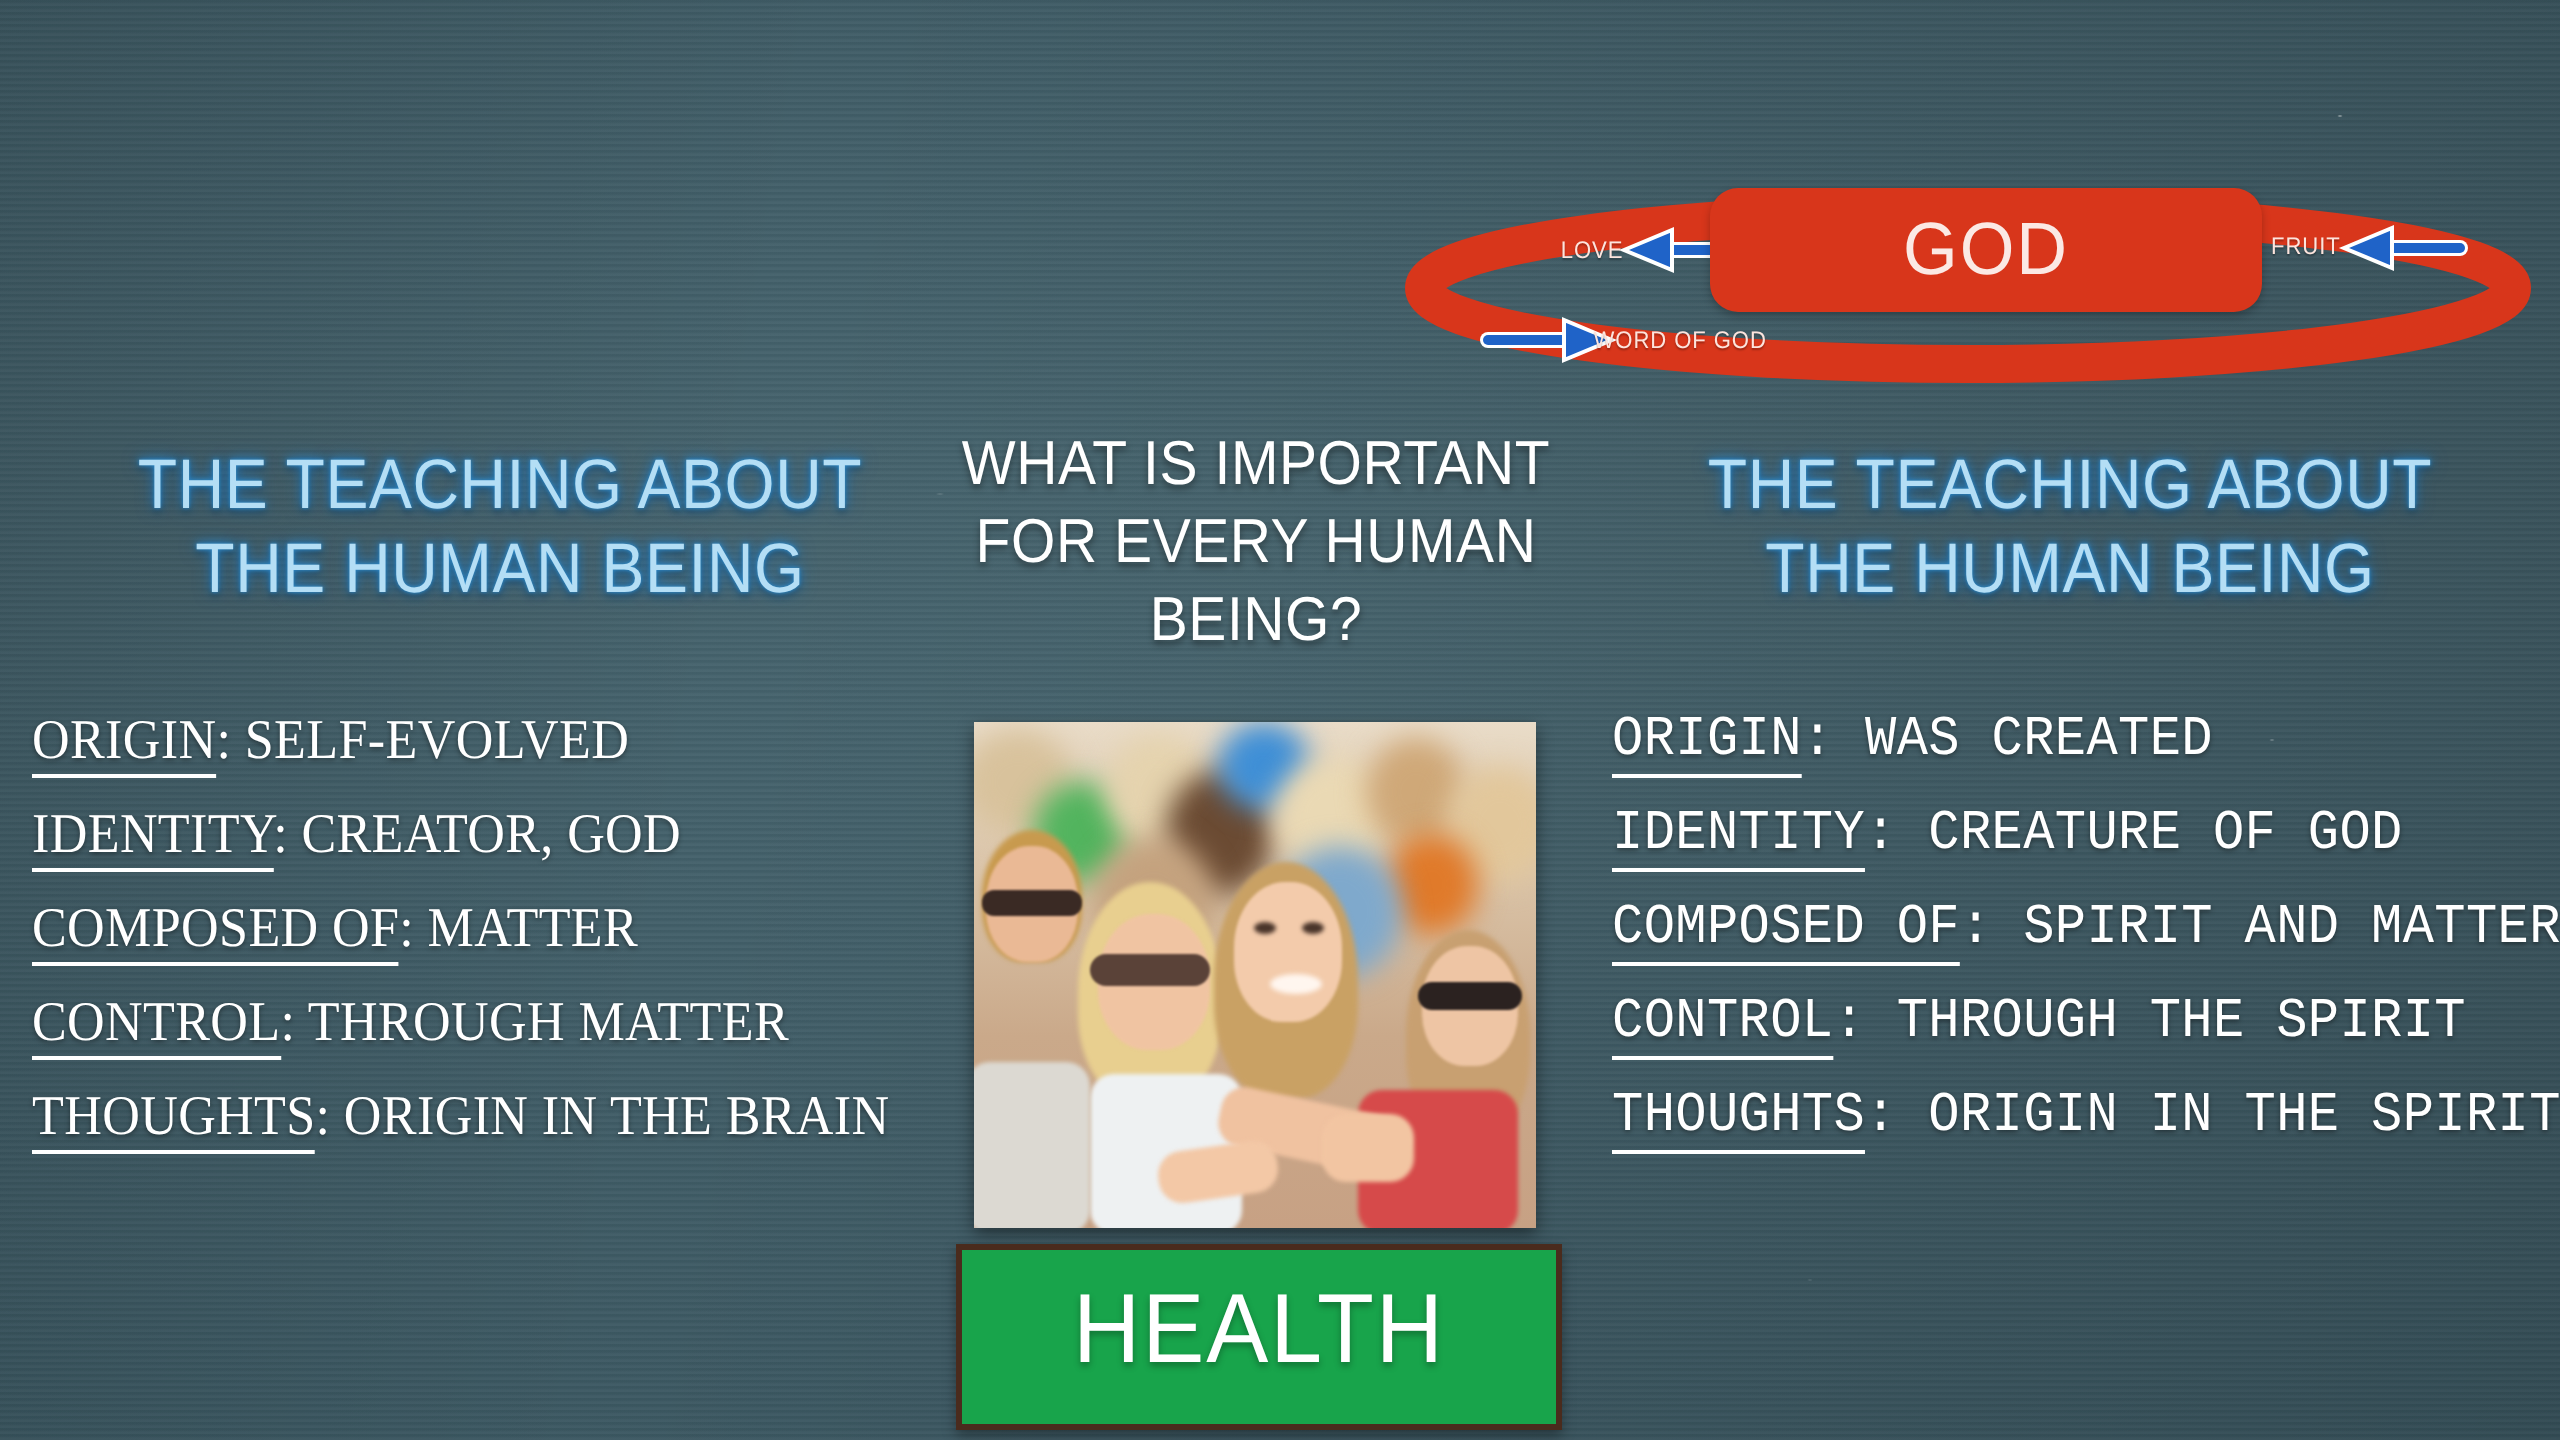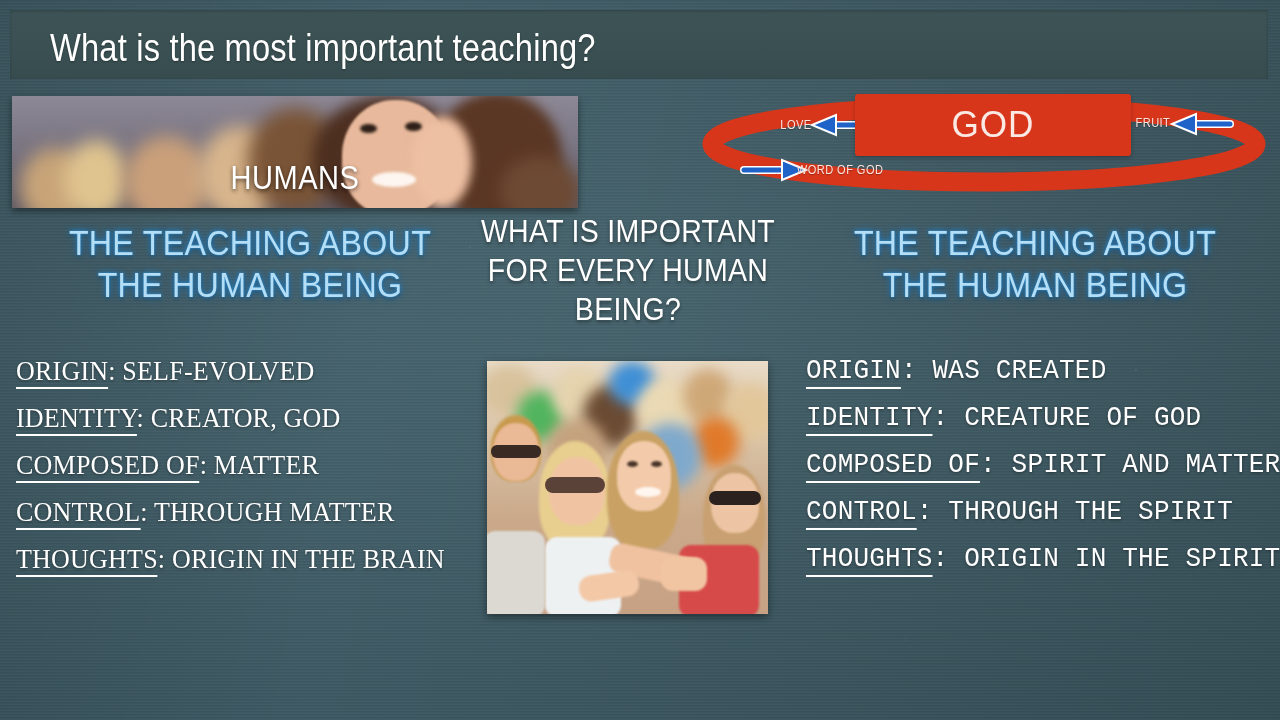--- a/index.html
+++ b/index.html
@@ -65,21 +65,21 @@
     font-size:33px;color:#fff;letter-spacing:.6px;
     transform:scaleX(.88);
     text-shadow:0 2px 5px rgba(0,0,0,.6);
     z-index:6;
   }
 
   
   .god-wrap{position:absolute;left:700px;top:88px;width:568px;height:115px;}
   .god-box{
     position:absolute;left:155px;top:6px;width:276px;height:62px;
-    background:#d8361b;border-radius:3px;
+    background:#d8361b;border-radius:14px;
     box-shadow:0 2px 4px rgba(0,0,0,.25);
     z-index:4;
   }
   .god-box span{
     display:block;text-align:center;line-height:62px;
     font-size:37px;color:#fbe9e4;font-weight:300;letter-spacing:1px;
     transform:scaleX(.95);
   }
   .god-svg{position:absolute;left:0;top:0;width:568px;height:115px;z-index:2;}
   .ring-label{
@@ -150,43 +150,21 @@
     font-size:49px;color:#ffffff;font-weight:300;letter-spacing:1px;
     transform:scaleX(.95);
     text-shadow:0 2px 4px rgba(0,0,0,.3);
   }
 </style>
 </head>
 <body>
 
 <div id="slide">
 
-  <div class="title-band">
-    <div class="title-text">What is the most important teaching?</div>
-  </div>
-
-  <div class="humans-photo">
-    <div class="hp-layer hp-bg"></div>
-
-    <div class="hp-blob" style="left:8px;top:52px;width:70px;height:78px;background:#c8a478;"></div>
-    <div class="hp-blob" style="left:52px;top:44px;width:64px;height:80px;background:#e0c48f;"></div>
-    <div class="hp-blob" style="left:112px;top:40px;width:86px;height:92px;background:#caa07a;"></div>
-    <div class="hp-blob" style="left:186px;top:30px;width:84px;height:96px;background:#d8b58c;"></div>
-    <div class="hp-blob" style="left:236px;top:12px;width:94px;height:104px;background:#7a5436;"></div>
-
-    <div class="hp-blob" style="left:300px;top:0px;width:150px;height:124px;background:#4d2f20;filter:blur(7px);"></div>
-    <div class="hp-face" style="left:330px;top:4px;width:108px;height:116px;background:#e8b99c;"></div>
-    <div class="hp-blob" style="left:420px;top:-4px;width:130px;height:130px;background:#5a3724;filter:blur(6px);"></div>
-    <div class="hp-blob" style="left:400px;top:20px;width:60px;height:92px;background:#eec0a3;filter:blur(5px);"></div>
-    <div class="hp-blob" style="left:348px;top:28px;width:17px;height:9px;background:#2e2018;filter:blur(1.4px);"></div>
-    <div class="hp-blob" style="left:393px;top:26px;width:17px;height:9px;background:#2e2018;filter:blur(1.4px);"></div>
-    <div class="hp-blob" style="left:360px;top:76px;width:44px;height:15px;background:#fdf6f0;filter:blur(1.6px);"></div>
-    <div class="hp-blob" style="left:488px;top:60px;width:80px;height:70px;background:#6d4a33;filter:blur(8px);"></div>
-    <div class="humans-label">HUMANS</div>
-  </div>
+
 
   <div class="god-wrap">
     <svg class="god-svg" viewBox="0 0 568 115">
 
       <ellipse cx="284" cy="56" rx="272" ry="38" fill="none" stroke="#d8361b" stroke-width="19"></ellipse>
 
       <g>
         <line x1="176" y1="37" x2="128" y2="37" stroke="#ffffff" stroke-width="8" stroke-linecap="round"></line>
         <line x1="176" y1="37" x2="132" y2="37" stroke="#1f63c8" stroke-width="5" stroke-linecap="round"></line>
         <polygon points="112,37 136,27 136,47" fill="#1f63c8" stroke="#ffffff" stroke-width="2"></polygon>
@@ -271,20 +249,23 @@
     <div class="cp-shade" style="left:222px;top:130px;width:52px;height:14px;background:#2b2220;border-radius:8px;"></div>
 
     <div class="cp-arm" style="left:58px;top:176px;width:76px;height:80px;background:#eef1f2;"></div>
     <div class="cp-arm" style="left:-4px;top:170px;width:62px;height:86px;background:#dcd9d2;"></div>
     <div class="cp-arm" style="left:192px;top:184px;width:80px;height:72px;background:#d64a4a;"></div>
     <div class="cp-arm" style="left:122px;top:190px;width:96px;height:30px;background:#f0c2a0;transform:rotate(12deg);"></div>
     <div class="cp-arm" style="left:92px;top:212px;width:60px;height:26px;background:#f3c8a6;transform:rotate(-8deg);"></div>
     <div class="cp-arm" style="left:174px;top:196px;width:46px;height:34px;background:#f2c5a2;"></div>
   </div>
 
+  <div class="health-box">
+    <span>HEALTH</span>
+  </div>
 
   <div class="col-head head-blue head-right">
     <div>THE TEACHING ABOUT</div>
     <div>THE HUMAN BEING</div>
   </div>
   <div class="fact-list fl-right">
     <div class="fact-row">
       <span class="fact-key">ORIGIN</span><span>: WAS CREATED</span>
     </div>
     <div class="fact-row">

